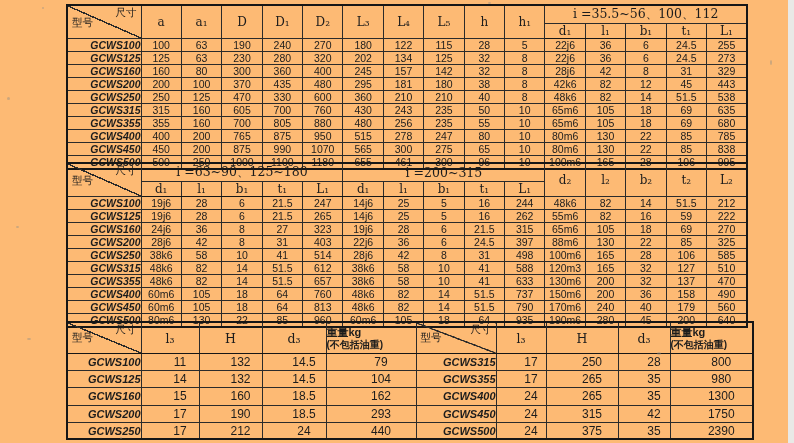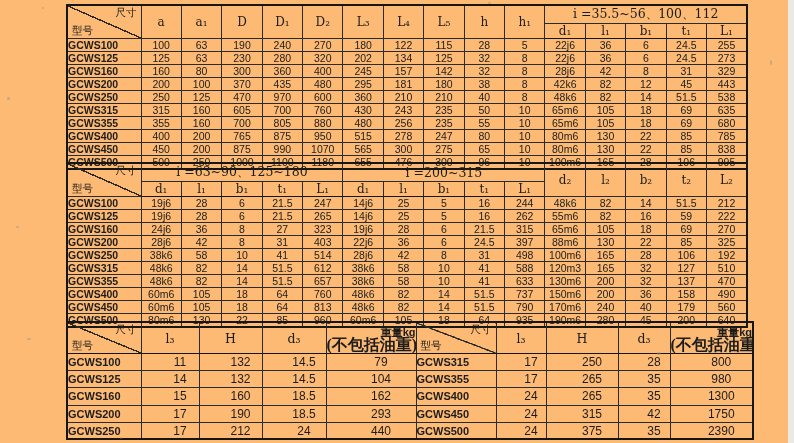--- a/index.html
+++ b/index.html
@@ -44,50 +44,51 @@
   th.corner{
     position:relative;
     background:linear-gradient(to top right,
       transparent calc(50% - 0.7px),
       #2a2a2a calc(50% - 0.7px),
       #2a2a2a calc(50% + 0.7px),
       transparent calc(50% + 0.7px));
     font-weight:normal;
   }
   .c-top{position:absolute;top:0px;right:4px;font-size:10.5px;}
-  .c-bot{position:absolute;bottom:0px;left:4px;font-size:10.5px;}
+  .c-bot{position:absolute;bottom:8px;left:4px;font-size:10.5px;}
 
   td.num{text-align:center;font-size:10.5px;}
   td.model{
     font-weight:bold;
     font-size:10.5px;
-    text-align:left;
+    text-align:right;
     padding-left:8px;
+    font-style:italic;
   }
 
   
   #t1{left:66px;top:4px;width:682px;}
   #t1 thead tr.r1 th{height:16px;}
   #t1 thead tr.r2 th{height:13px;}
   #t1 tbody tr{height:12.5px;}
 
   #t2{left:66px;top:162px;width:682px;}
   #t2 thead tr.r1 th{height:15px;}
   #t2 thead tr.r2 th{height:13px;}
   #t2 tbody tr{height:12.7px;}
 
   #t3{left:66px;top:321px;width:686px;}
   #t3 thead th{height:30px;}
   #t3 tbody tr{height:17.2px;}
   #t3 td.num{font-size:12px;padding-left:20px;}
   #t3 td.model{font-size:11px;}
   #t3 th.sym{font-size:12.5px;}
-  th.wh{text-align:right;font-weight:bold;}
+  th.wh{text-align:left;font-weight:bold;}
   th.wh .l1{font-size:11px;line-height:13px;}
-  th.wh .l2{font-size:16px;line-height:12px;font-family:Liberation Serif, serif;}
+  th.wh .l2{font-size:10px;line-height:12px;}
 
   
   .speck{position:absolute;background:#8d8d88;border-radius:50%;opacity:.45;}
 </style>
 </head>
 <body>
 
 <div class="page">
 
   <table class="t" id="t1">
@@ -192,21 +193,21 @@
           <td class="num">82</td>
           <td class="num">12</td>
           <td class="num">45</td>
           <td class="num">443</td>
         </tr>
         <tr>
           <td class="model">GCWS250</td>
           <td class="num">250</td>
           <td class="num">125</td>
           <td class="num">470</td>
-          <td class="num">970</td>
+          <td class="num">330</td>
           <td class="num">600</td>
           <td class="num">360</td>
           <td class="num">210</td>
           <td class="num">210</td>
           <td class="num">40</td>
           <td class="num">8</td>
           <td class="num">48k6</td>
           <td class="num">82</td>
           <td class="num">14</td>
           <td class="num">51.5</td>
@@ -285,21 +286,21 @@
           <td class="num">838</td>
         </tr>
         <tr>
           <td class="model">GCWS500</td>
           <td class="num">500</td>
           <td class="num">250</td>
           <td class="num">1000</td>
           <td class="num">1100</td>
           <td class="num">1180</td>
           <td class="num">655</td>
-          <td class="num">476</td>
+          <td class="num">461</td>
           <td class="num">300</td>
           <td class="num">96</td>
           <td class="num">10</td>
           <td class="num">100m6</td>
           <td class="num">165</td>
           <td class="num">28</td>
           <td class="num">106</td>
           <td class="num">995</td>
         </tr>
       </tbody>
@@ -419,21 +420,21 @@
           <td class="num">514</td>
           <td class="num">28j6</td>
           <td class="num">42</td>
           <td class="num">8</td>
           <td class="num">31</td>
           <td class="num">498</td>
           <td class="num">100m6</td>
           <td class="num">165</td>
           <td class="num">28</td>
           <td class="num">106</td>
-          <td class="num">192</td>
+          <td class="num">585</td>
         </tr>
         <tr>
           <td class="model">GCWS315</td>
           <td class="num">48k6</td>
           <td class="num">82</td>
           <td class="num">14</td>
           <td class="num">51.5</td>
           <td class="num">612</td>
           <td class="num">38k6</td>
           <td class="num">58</td>

